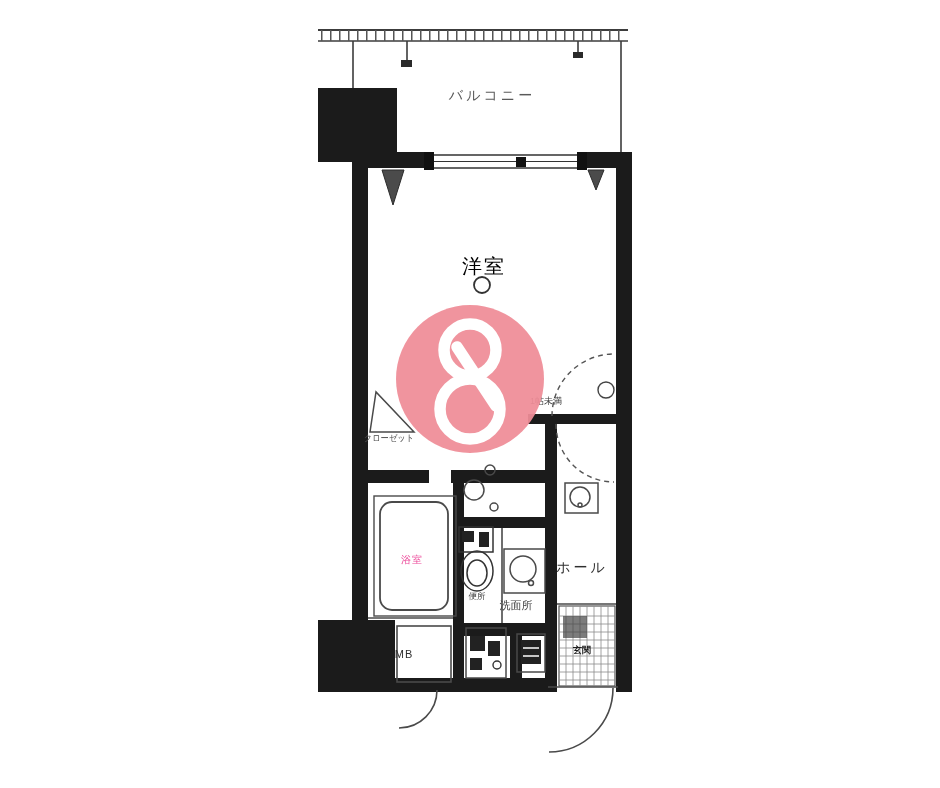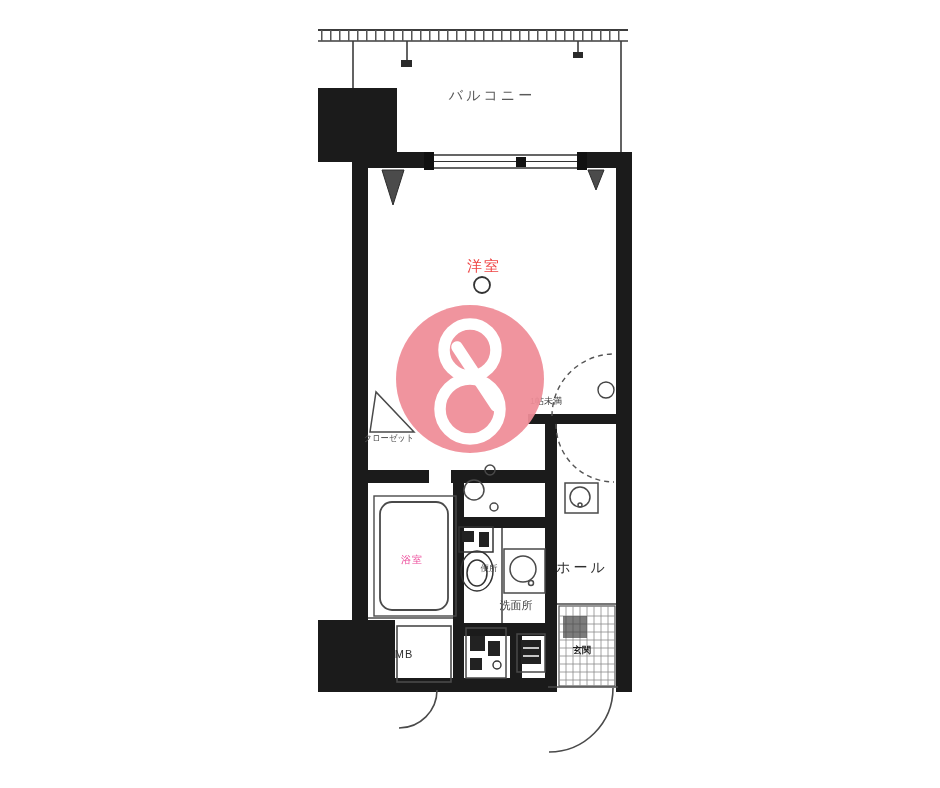--- a/index.html
+++ b/index.html
@@ -1,25 +1,25 @@
 <!DOCTYPE html>
 <html><head>
 <meta charset="utf-8">
 <style>
   html,body{margin:0;padding:0;background:#fff;}
   .stage{position:relative;width:940px;height:788px;background:#ffffff;overflow:hidden;
          font-family:"Liberation Sans","DejaVu Sans",sans-serif;}
   svg{position:absolute;left:0;top:0;}
   .lbl{position:absolute;transform:translate(-50%,-50%);white-space:nowrap;color:#3a3a3a;z-index:2;}
   .lbl-balcony{left:492px;top:96px;font-size:14px;letter-spacing:3px;color:#5a5a5a;}
-  .lbl-room{left:484px;top:266px;font-size:15px;letter-spacing:2px;color:#ef4444;}
+  .lbl-room{left:484px;top:266px;font-size:20px;letter-spacing:2px;color:#000000;}
   .lbl-closet{left:389px;top:438px;font-size:9px;color:#4a4a4a;transform:translate(-50%,-50%) scaleX(.92);}
   .lbl-size{left:546px;top:401px;font-size:9px;color:#3d3d3d;}
   .lbl-bath{left:412px;top:560px;font-size:10px;letter-spacing:1px;color:#ec4899;}
-  .lbl-toilet{left:477px;top:569px;font-size:8.5px;color:#3d3d3d;margin-left:12px;}
+  .lbl-toilet{left:477px;top:597px;font-size:8.5px;color:#3d3d3d;}
   .lbl-wash{left:516px;top:605px;font-size:11px;color:#3d3d3d;}
   .lbl-hall{left:582px;top:568px;font-size:14px;letter-spacing:3px;color:#2f2f2f;}
   .lbl-entrance{left:582px;top:650px;font-size:9px;color:#1d1d1d;z-index:2;font-weight:bold;}
   .lbl-mb{left:404px;top:654px;font-size:11px;color:#2f2f2f;letter-spacing:1px;}
   .lbl-company{left:474px;top:467px;font-size:31px;letter-spacing:.5px;font-weight:500;
                color:rgba(103,103,103,.85);z-index:4;}
   .wm{z-index:3;}
 </style>
 </head>
 <body>

